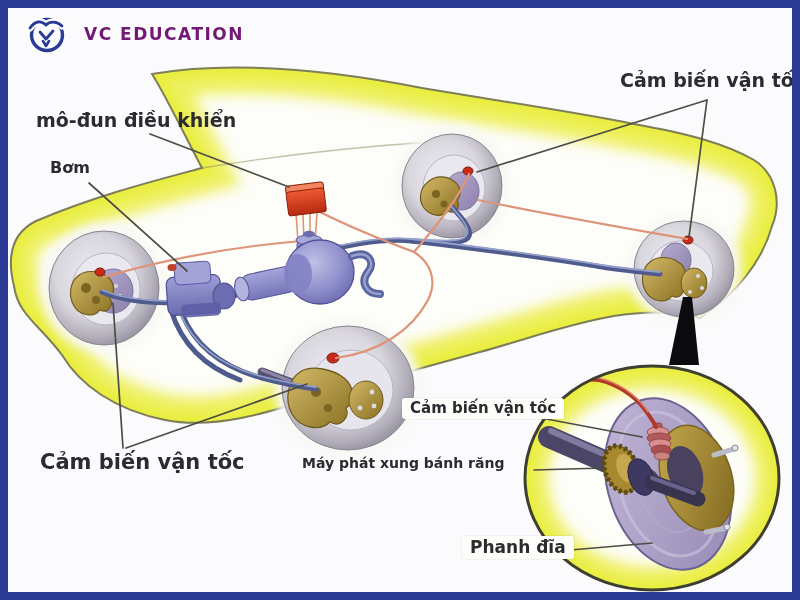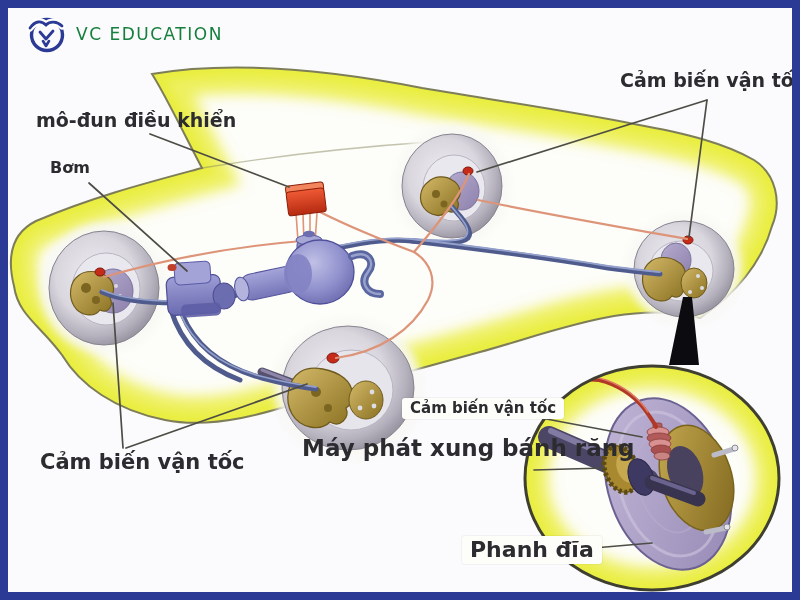--- a/index.html
+++ b/index.html
@@ -9,35 +9,35 @@
     font-family:"DejaVu Sans","Liberation Sans",sans-serif;
   }
   #frame{
     position:absolute;inset:0;border:8px solid #2b3a94;pointer-events:none;z-index:50;
   }
   #artwork{position:absolute;inset:0;z-index:1;}
   .logo{
     position:absolute;left:26px;top:13px;display:flex;align-items:center;gap:8px;z-index:40;
   }
   .logo-text{
-    color:#15803d;font-weight:normal;font-size:17px;letter-spacing:1.5px;white-space:nowrap;
+    color:#701a75;font-weight:bold;font-size:17px;letter-spacing:1.5px;white-space:nowrap;margin-left:8px;
   }
   .lbl{
     position:absolute;z-index:30;color:#2c2c30;font-weight:bold;white-space:nowrap;line-height:1.1;
   }
   .lbl.boxed{
     background:#fdfdfa;border-radius:3px;padding:2px 8px;box-shadow:0 0 0 1px rgba(0,0,0,0.04);
   }
   #lbl-module{left:36px;top:110px;font-size:19px;text-align:center;}
   #lbl-pump{left:50px;top:159px;font-size:16px;}
   #lbl-ss-top{left:620px;top:70px;font-size:19px;}
   #lbl-ss-bottom{left:40px;top:451px;font-size:21px;}
   #lbl-ss-inset{left:402px;top:398px;font-size:15px;}
-  #lbl-gear{left:302px;top:436px;font-size:23px;}
-  #lbl-disc{left:462px;top:536px;font-size:22px;}
+  #lbl-gear{left:302px;top:456px;font-size:14px;}
+  #lbl-disc{left:462px;top:536px;font-size:17px;}
 </style>
 </head>
 <body>
 
 <div id="stage">
 
   <svg id="artwork" viewBox="0 0 800 600" width="800" height="600">
     <defs>
       <filter id="gblur" x="-30%" y="-30%" width="160%" height="160%">
           <feGaussianBlur stdDeviation="7"></feGaussianBlur>

